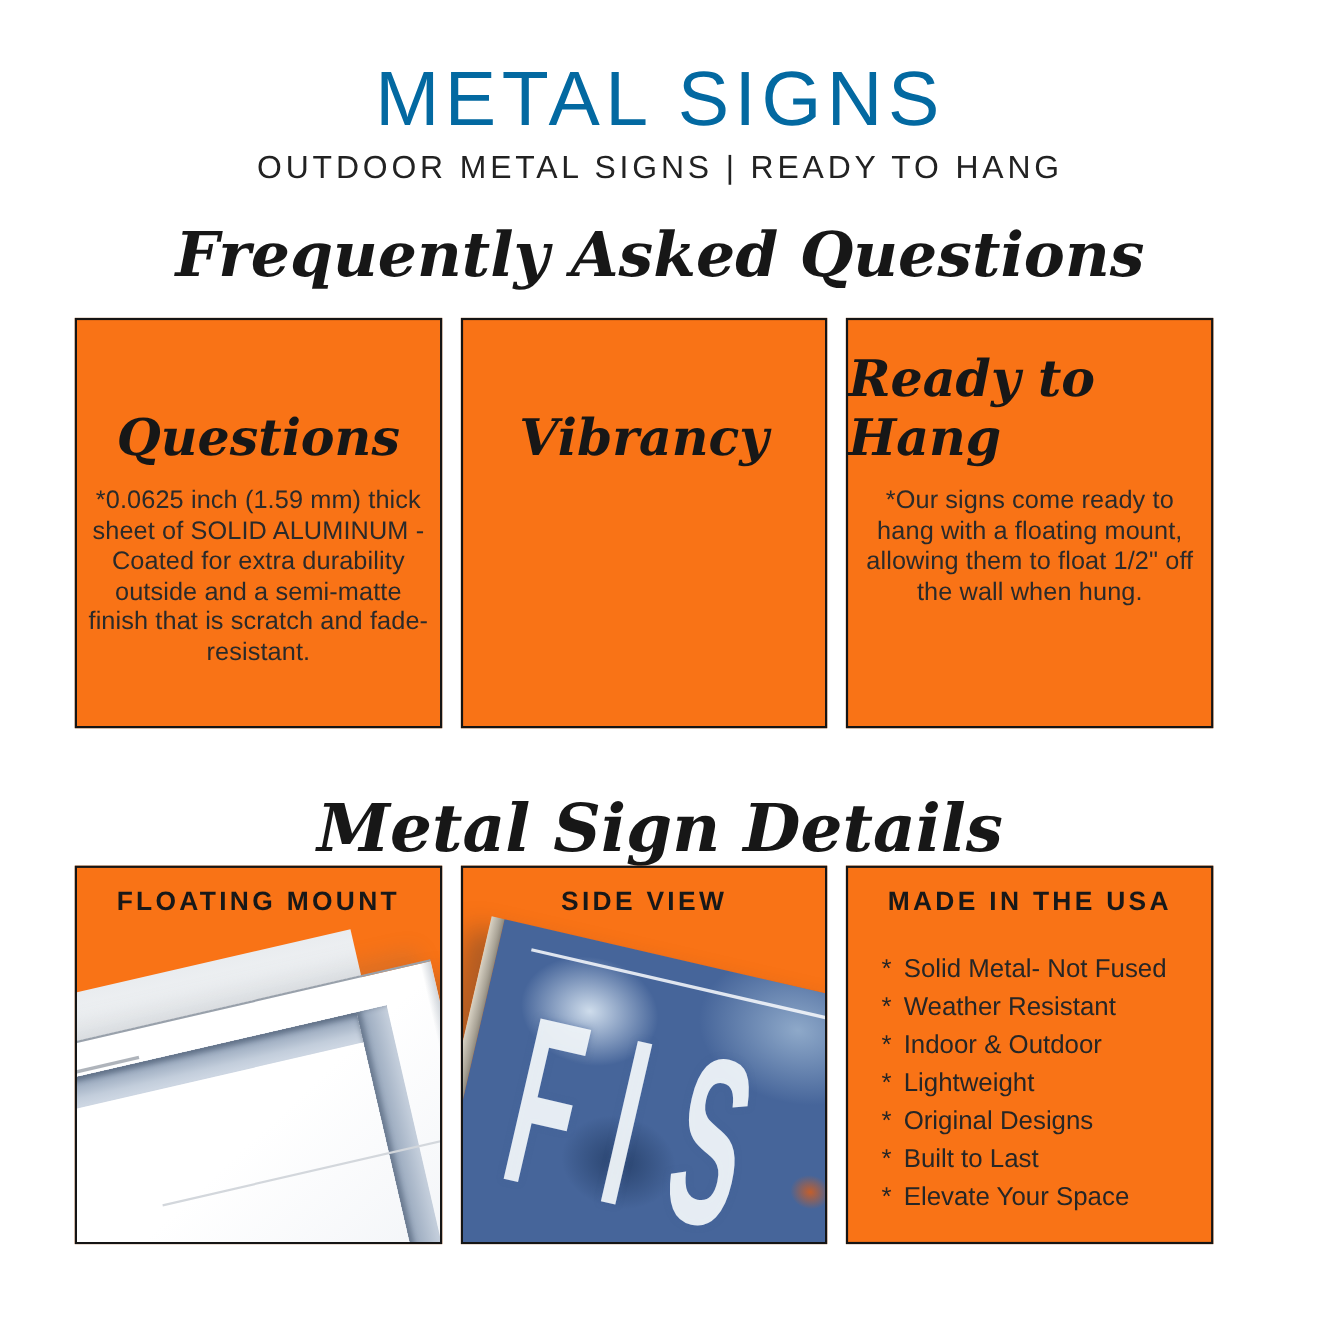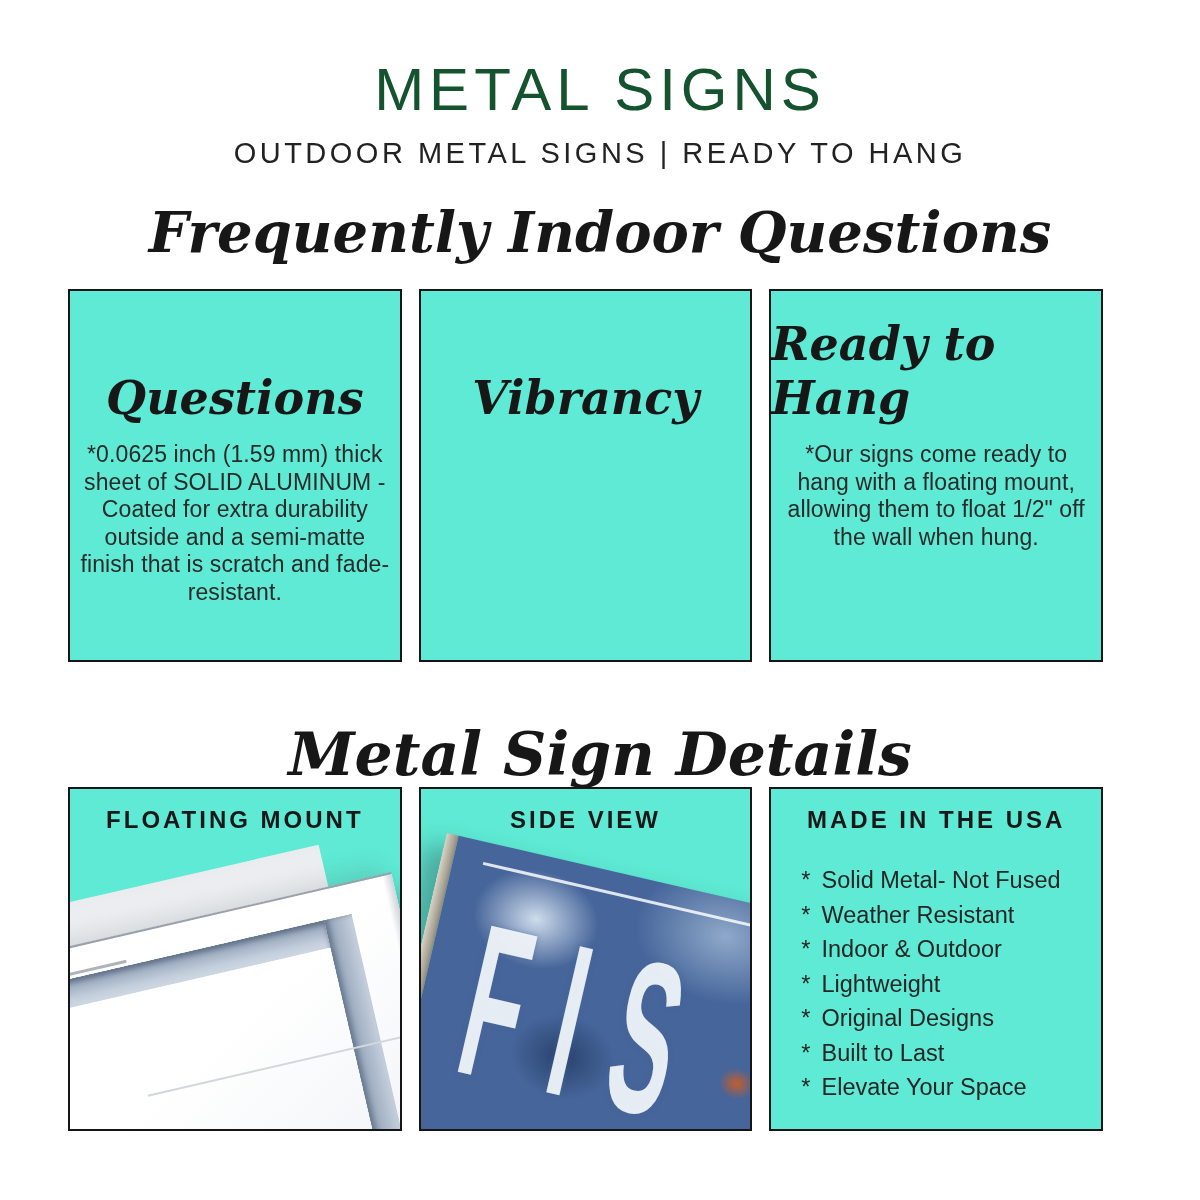--- a/index.html
+++ b/index.html
@@ -3,35 +3,35 @@
 <meta charset="utf-8">
 <style>
   html,body{margin:0;padding:0;background:#ffffff;}
   .canvas{
     position:relative;width:1200px;height:1200px;background:#ffffff;
     font-family:"Liberation Sans",sans-serif;color:#1e1e1e;overflow:hidden;
   }
   
   .h-title{
     position:absolute;top:52px;left:0;width:100%;text-align:center;
-    font-size:60px;line-height:76px;letter-spacing:5px;font-weight:400;color:#14532d;
+    font-size:70px;line-height:76px;letter-spacing:5px;font-weight:400;color:#0369a1;
   }
   .h-sub{
     position:absolute;top:137px;left:0;width:100%;text-align:center;
     font-size:29px;letter-spacing:3.5px;font-weight:400;color:#222;
   }
   .script{font-family:"DejaVu Serif",serif;font-style:italic;font-weight:700;}
   .h-faq{position:absolute;top:196px;left:0;width:100%;text-align:center;font-size:56px;line-height:72px;color:#171717;}
   .h-details{position:absolute;top:696px;left:0;width:100%;text-align:center;font-size:60px;line-height:76px;color:#171717;margin-top:20px;}
 
   
   .row{position:absolute;left:68px;width:1035px;display:flex;gap:17px;}
   .row1{top:289px;height:373px;}
   .row2{top:787px;height:344px;border-radius:32px;}
-  .card{flex:1;border:2px solid #151515;background:#5eead4;position:relative;box-sizing:border-box;}
+  .card{flex:1;border:2px solid #151515;background:#f97316;position:relative;box-sizing:border-box;}
   .card-script-title{height:134px;display:flex;align-items:flex-end;justify-content:center;font-size:46px;padding-bottom:0;color:#171717;}
   .card-body{margin-top:16px;padding:0 7px;text-align:center;font-size:23px;line-height:27.5px;color:#2a2a2a;letter-spacing:0.1px;}
 
   .photo{position:absolute;inset:0;overflow:hidden;}
   .photo-title{
     position:absolute;top:17px;left:0;width:100%;text-align:center;z-index:6;
     font-weight:700;font-size:24px;letter-spacing:3px;color:#181818;
   }
 
   
@@ -95,21 +95,21 @@
   .usa-list li{font-size:23.5px;line-height:34.5px;color:#262626;white-space:nowrap;}
   .usa-list .star{display:inline-block;margin-right:11px;}
 </style>
 </head>
 <body>
 
 <div class="canvas">
 
   <div class="h-title">METAL SIGNS</div>
   <div class="h-sub">OUTDOOR METAL SIGNS | READY TO HANG</div>
-  <div class="h-faq script">Frequently Indoor Questions</div>
+  <div class="h-faq script">Frequently Asked Questions</div>
 
   <div class="row row1">
     <div class="card">
       <div class="card-script-title script">Questions</div>
       <div class="card-body">*0.0625 inch (1.59 mm) thick sheet of SOLID ALUMINUM - Coated for extra durability outside and a semi-matte finish that is scratch and fade-resistant.</div>
     </div>
     <div class="card">
       <div class="card-script-title script">Vibrancy</div>
     </div>
     <div class="card">

